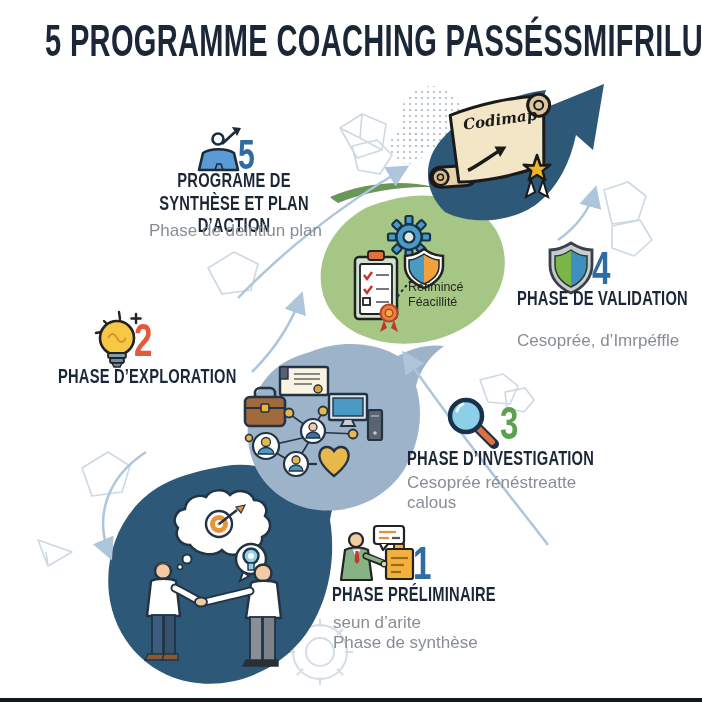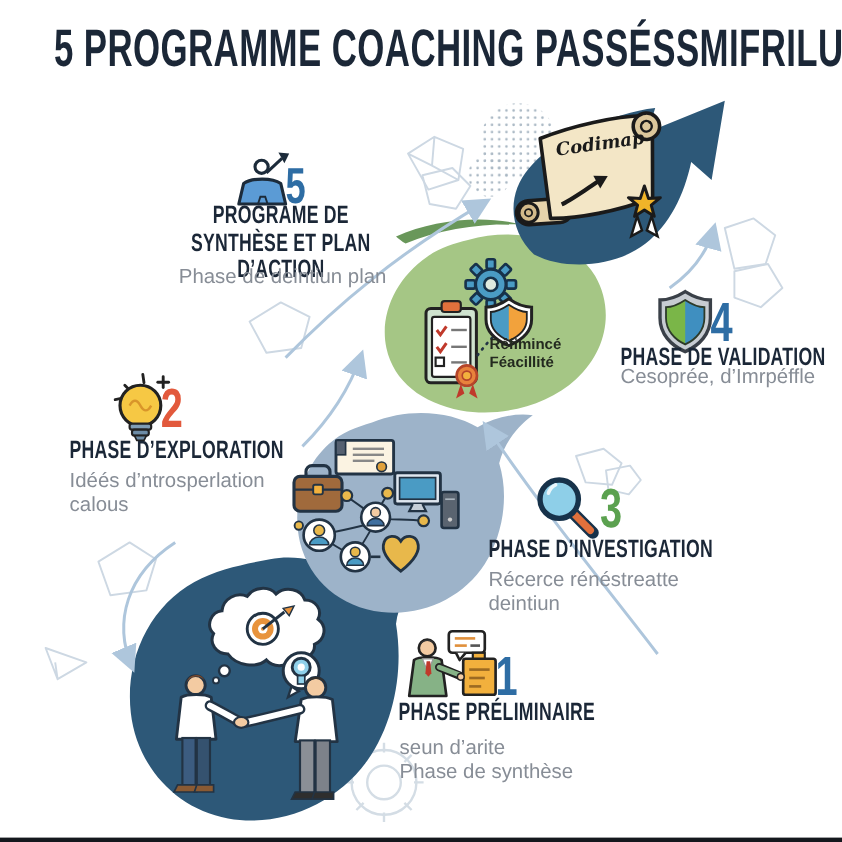--- a/index.html
+++ b/index.html
@@ -18,26 +18,26 @@
   .n4{left:592px;top:245px}.n5{left:238px;top:134px;font-size:42px}
 
   .ptitle{position:absolute;font-size:21px;font-weight:800;color:#1b2737;white-space:nowrap;
           transform:scaleX(0.70);transform-origin:left top;letter-spacing:0.3px;}
   .t1{left:332px;top:582px}.t2{left:58px;top:364px}.t3{left:407px;top:446px}.t4{left:517px;top:286px}
   .t5{left:98px;top:169px;width:272px;text-align:center;transform-origin:center top;
       white-space:normal;line-height:1.08;}
 
   .pdesc{position:absolute;font-size:17px;color:#878d96;line-height:1.18;}
   .d1{left:333px;top:613px}.d2{left:58px;top:391px}.d3{left:407px;top:473px}
-  .d4{left:517px;top:304px}.d5{left:149px;top:221px}
+  .d4{left:517px;top:331px}.d5{left:149px;top:221px}
 
   .scroll-label{position:absolute;left:463px;top:111px;width:70px;text-align:center;
                 font-family:"DejaVu Serif", serif;font-style:italic;font-weight:700;
                 font-size:15px;color:#1a1a1a;transform:rotate(-8deg);}
-  .badge{position:absolute;left:408px;top:280px;font-size:12.5px;font-weight:700;
+  .badge{position:absolute;left:408px;top:280px;font-size:12.5px;font-weight:400;
          color:#23291f;line-height:1.18;}
   .bottom-bar{position:absolute;left:0;right:0;bottom:0;height:4px;background:#14181d;}
 </style>
 </head>
 <body>
 
 <div class="canvas">
 
   <h1 class="main-title">5 PROGRAMME COACHING PASSÉSSMIFRILUSS</h1>
 
@@ -315,36 +315,32 @@
   <div class="ptitle t5">
     <div>PROGRAME DE</div>
     <div>SYNTHÈSE ET PLAN D’ACTION</div>
   </div>
   <div class="pdesc d5">
     <div>Phase de deintiun plan</div>
   </div>
 
   <div class="num num-orange n2">2</div>
   <div class="ptitle t2">PHASE D’EXPLORATION</div>
-  <div class="pdesc d2">
-    <div>Idéés d’ntrosperlation</div>
-    <div>calous</div>
-  </div>
 
   <div class="num num-blue n4">4</div>
   <div class="ptitle t4">PHASE DE VALIDATION</div>
   <div class="pdesc d4">
     <div>Cesoprée, d’Imrpéffle</div>
   </div>
 
   <div class="num num-green n3">3</div>
   <div class="ptitle t3">PHASE D’INVESTIGATION</div>
   <div class="pdesc d3">
-    <div>Récerce rénéstreatte</div>
-    <div>deintiun</div>
+    <div>Cesoprée rénéstreatte</div>
+    <div>calous</div>
   </div>
 
   <div class="num num-blue n1">1</div>
   <div class="ptitle t1">PHASE PRÉLIMINAIRE</div>
   <div class="pdesc d1">
     <div>seun d’arite</div>
     <div>Phase de synthèse</div>
   </div>
 
   <div class="bottom-bar"></div>

